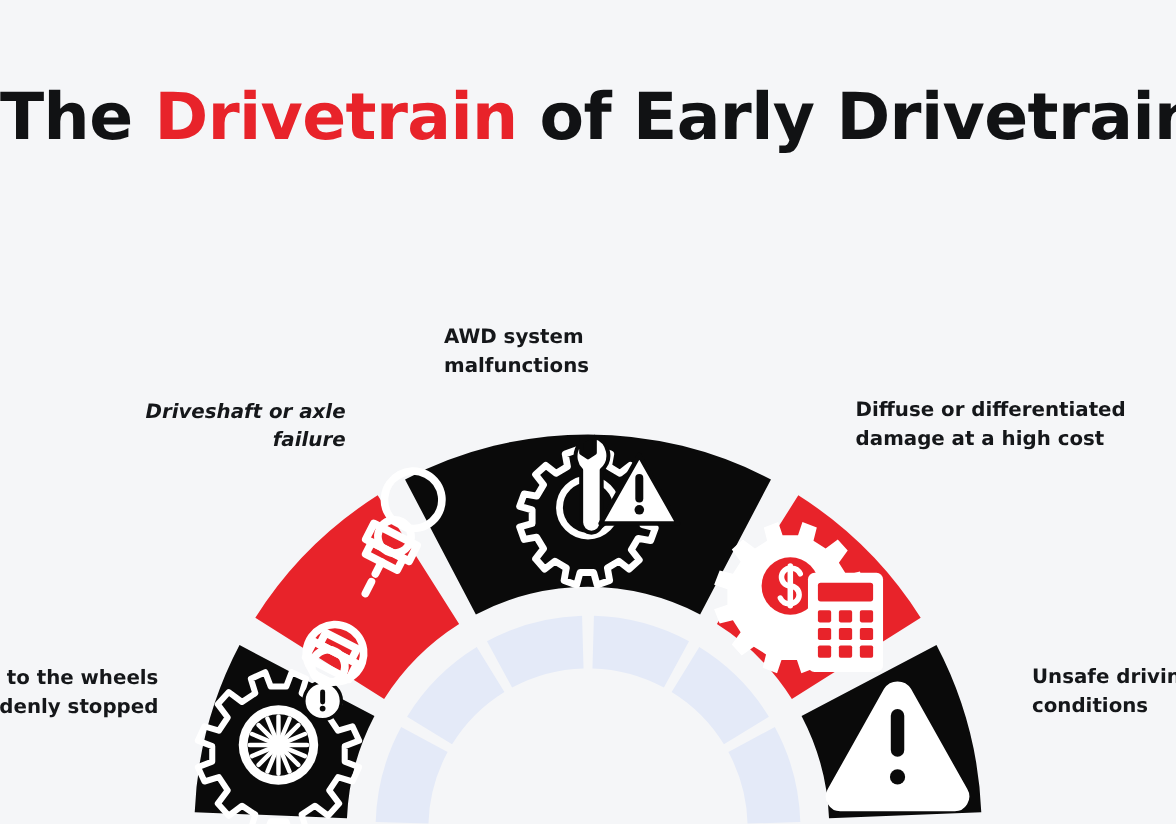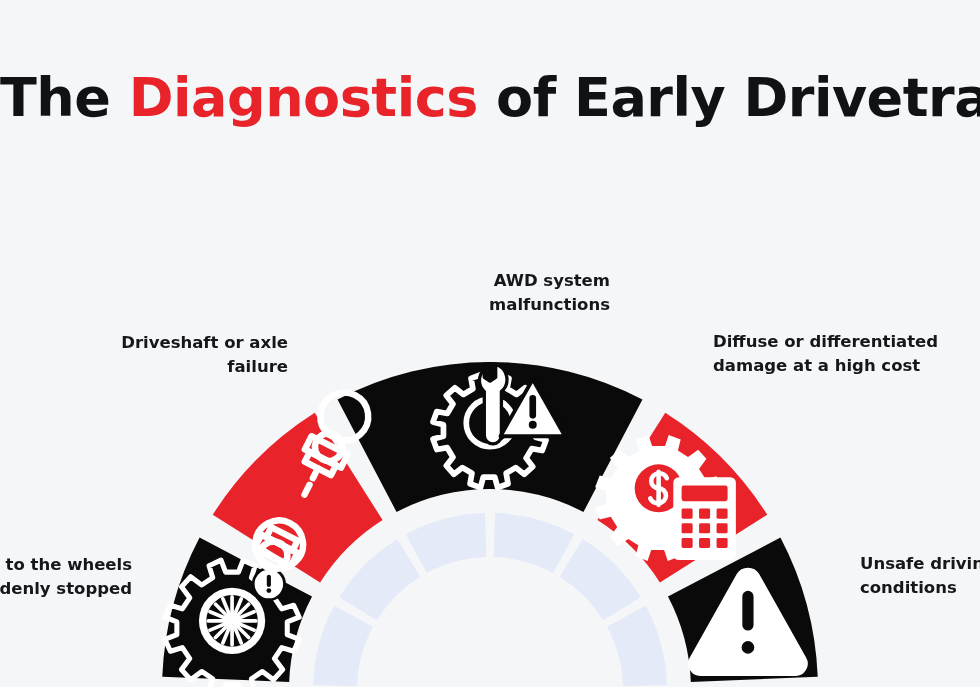--- a/index.html
+++ b/index.html
@@ -53,33 +53,33 @@
 
   
   .lbl {
     position: absolute;
     font-size: 16.5px;
     font-weight: 700;
     color: #15171a;
     line-height: 1.45;
     white-space: pre-line;
   }
-  .lbl-top     { left: 370px; top: 269px; width: 240px; text-align: right; }
-  .lbl-upleft  { left:  25px; top: 331px; width: 263px; text-align: right; }
+  .lbl-top     { left: 370px; top: 269px; width: 240px; text-align: left; }
+  .lbl-upleft  { left:  25px; top: 331px; width: 263px; text-align: right; font-style: italic; }
   .lbl-upright { left: 713px; top: 330px; width: 300px; text-align: left; }
   .lbl-left    { left: -78px; top: 553px; width: 210px; text-align: right; }
   .lbl-right   { left: 860px; top: 552px; width: 220px; text-align: left; }
 </style>
 </head>
 <body>
 
 <div id="stage">
 
   <div class="title-block">
-    <div class="title-line"><span>The </span><span class="title-accent">Diagnostics</span><span> of Early Drivetrain</span></div>
+    <div class="title-line"><span>The </span><span class="title-accent">Drivetrain</span><span> of Early Drivetrain</span></div>
   </div>
 
   <svg id="wheel" viewBox="0 0 980 687">
     <defs>
 
       <g id="ico-driveshaft">
         <g fill="none" stroke="#ffffff" stroke-width="7" stroke-linecap="round" stroke-linejoin="round">
 
           <path d="M78 -6 a26 26 0 1 1 0 12 Z"></path>
           <circle cx="66" cy="0" r="15"></circle>

